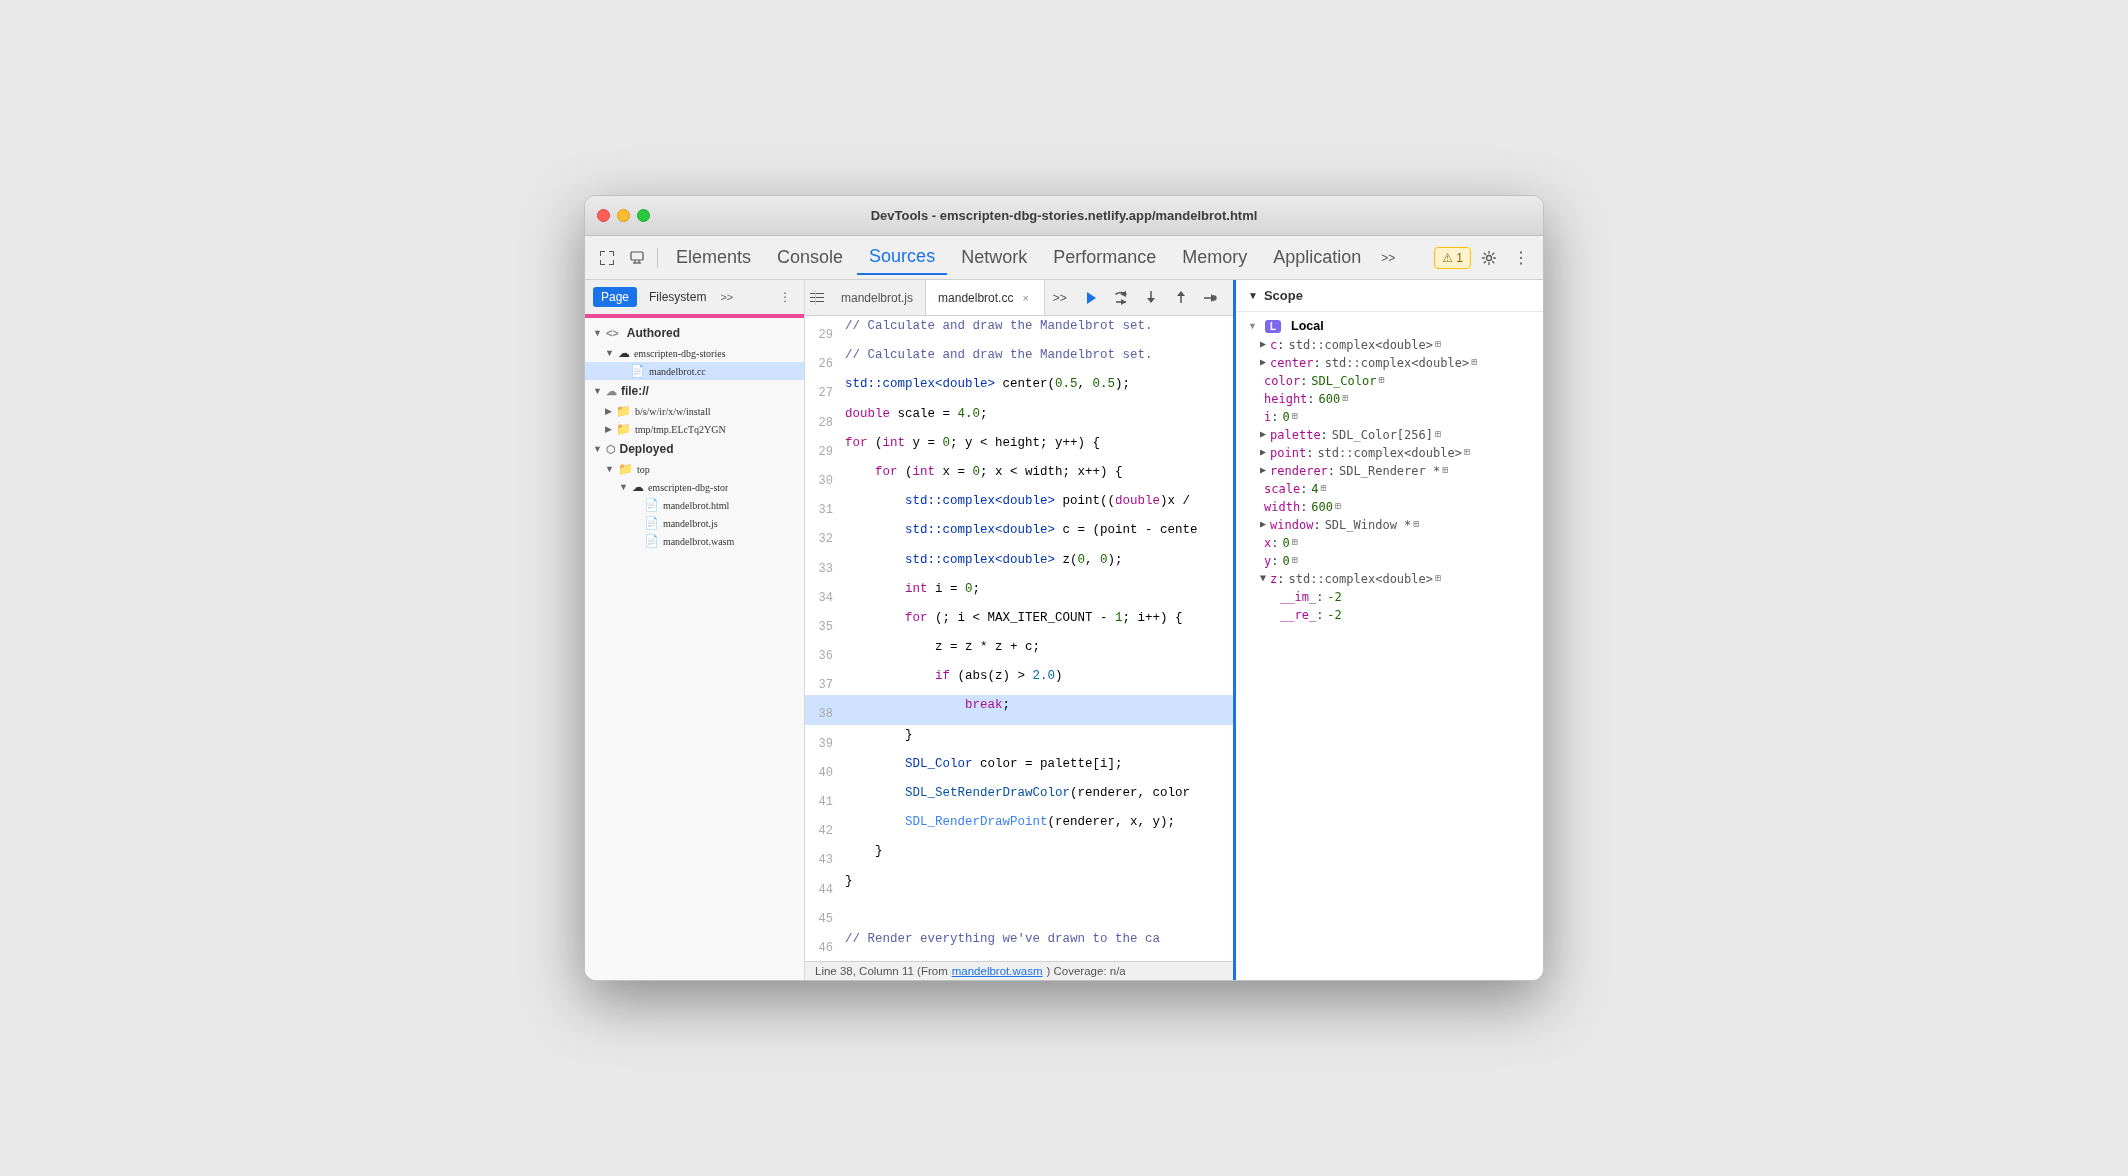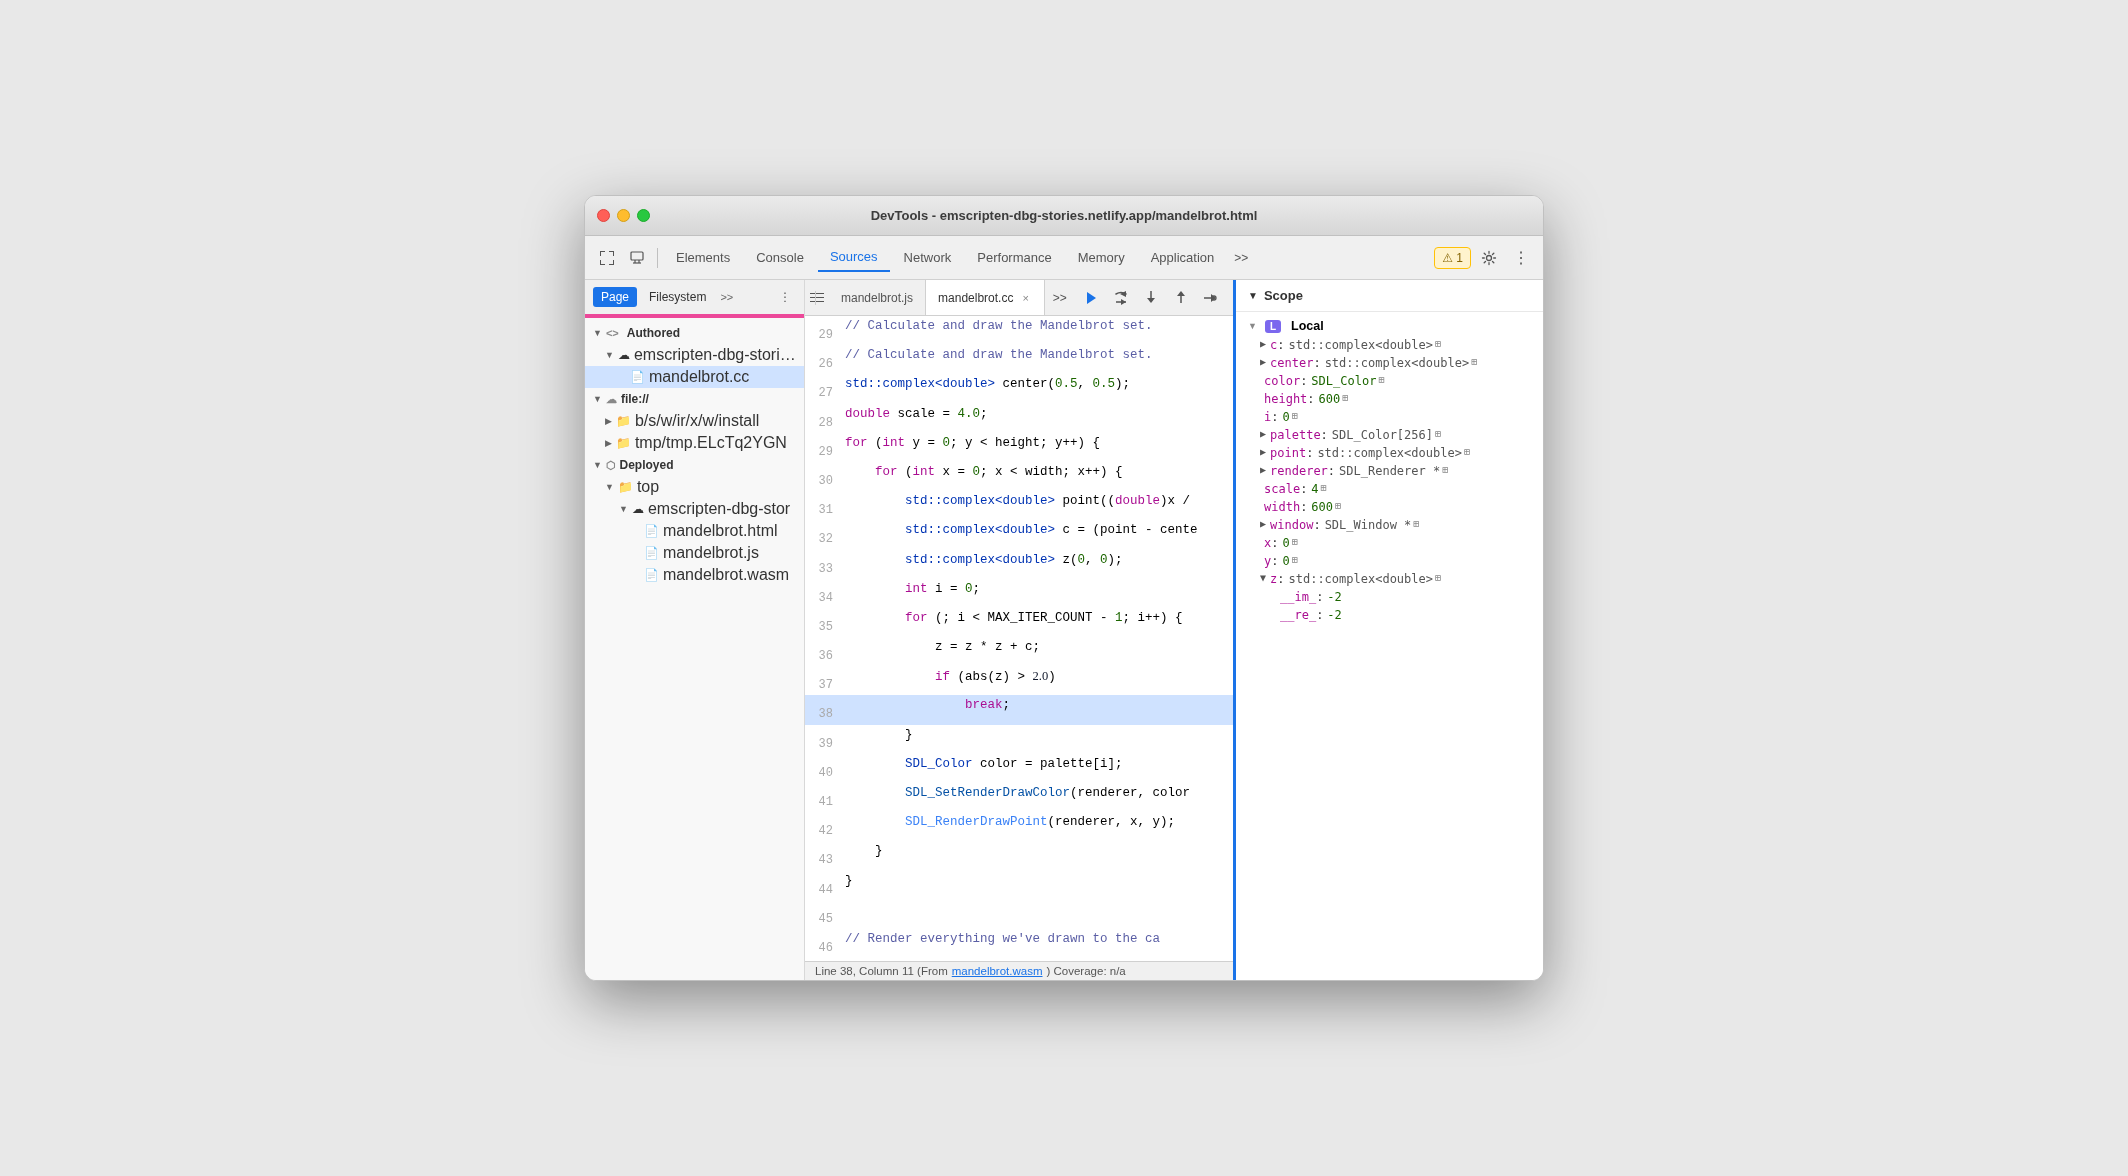--- a/index.html
+++ b/index.html
@@ -72,21 +72,21 @@
       cursor: pointer;
     }
     .toolbar-sep {
       width: 1px;
       height: 20px;
       background: #c0c0c0;
       margin: 0 4px;
     }
     .tab {
       padding: 6px 12px;
-      font-size: 13px;
+      font-size: 18px;
       color: #555;
       cursor: pointer;
       border-radius: 4px;
       white-space: nowrap;
     }
     .tab.active {
       color: #1a73e8;
       border-bottom: 2px solid #1a73e8;
       border-radius: 0;
       font-weight: 500;
@@ -175,21 +175,21 @@
       align-items: center;
       gap: 4px;
       cursor: pointer;
       color: #333;
       white-space: nowrap;
       overflow: hidden;
       text-overflow: ellipsis;
     }
     .tree-item.selected { background: #cfe2ff; }
     .tree-arrow { font-size: 9px; color: #666; flex-shrink: 0; }
-    .tree-label { font-size: 16px; overflow: hidden; text-overflow: ellipsis; }
+    .tree-label { font-size: 10px; overflow: hidden; text-overflow: ellipsis; font-family: Liberation Serif, serif; }
     .indent-1 { padding-left: 20px; }
     .indent-2 { padding-left: 34px; }
     .indent-3 { padding-left: 48px; }
     .section-header {
       font-size: 12px;
       font-weight: 600;
       color: #333;
       padding: 4px 8px;
       display: flex;
       align-items: center;
@@ -605,21 +605,21 @@
             <div class="code-line">
               <div class="line-num">35</div>
               <div class="line-content"><span>        </span><span style="color: rgb(170, 13, 145);">for</span><span> (; i &lt; MAX_ITER_COUNT - </span><span style="color: rgb(28, 102, 0);">1</span><span>; i++) {</span></div>
             </div>
             <div class="code-line">
               <div class="line-num">36</div>
               <div class="line-content"><span>            </span><span>z = z * z + c;</span></div>
             </div>
             <div class="code-line">
               <div class="line-num">37</div>
-              <div class="line-content"><span>            </span><span style="color: rgb(170, 13, 145);">if</span><span> (abs(z) &gt; </span><span style="color: #0f172a; font-family: Liberation Serif, serif;">2.0</span><span>)</span></div>
+              <div class="line-content"><span>            </span><span style="color: rgb(170, 13, 145);">if</span><span> (abs(z) &gt; </span><span style="color: #0369a1;">2.0</span><span>)</span></div>
             </div>
             <div class="code-line highlighted">
               <div class="line-num">38</div>
               <div class="line-content"><span>                </span><span style="color: rgb(170, 13, 145);">break</span><span>;</span></div>
             </div>
             <div class="code-line">
               <div class="line-num">39</div>
               <div class="line-content"><span>        }</span></div>
             </div>
             <div class="code-line">

